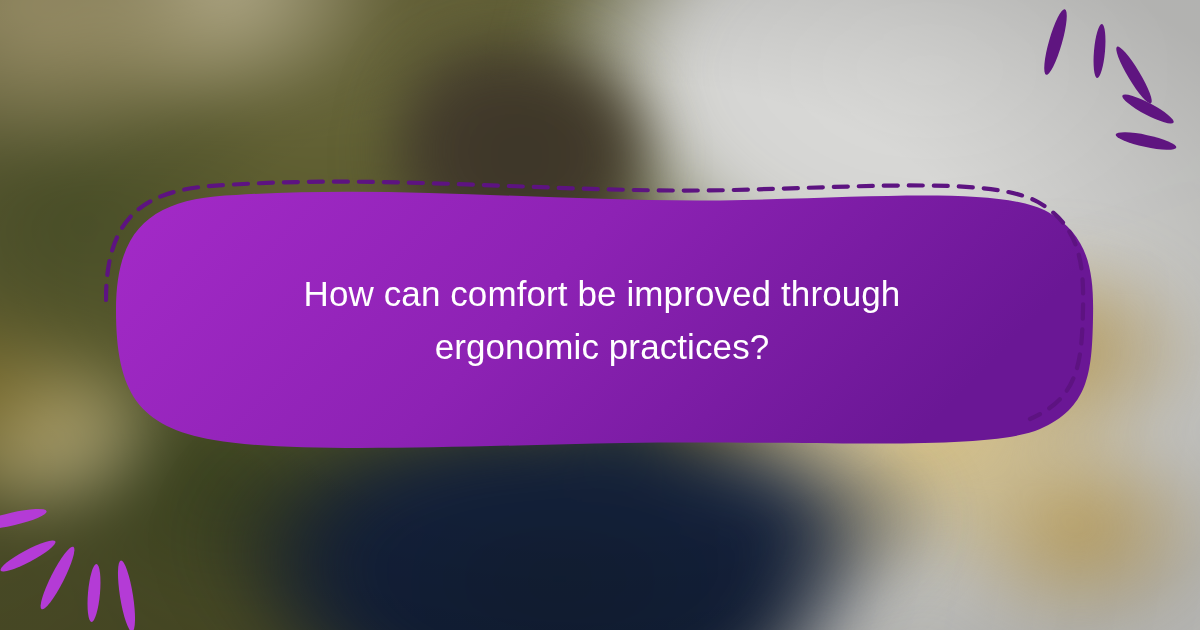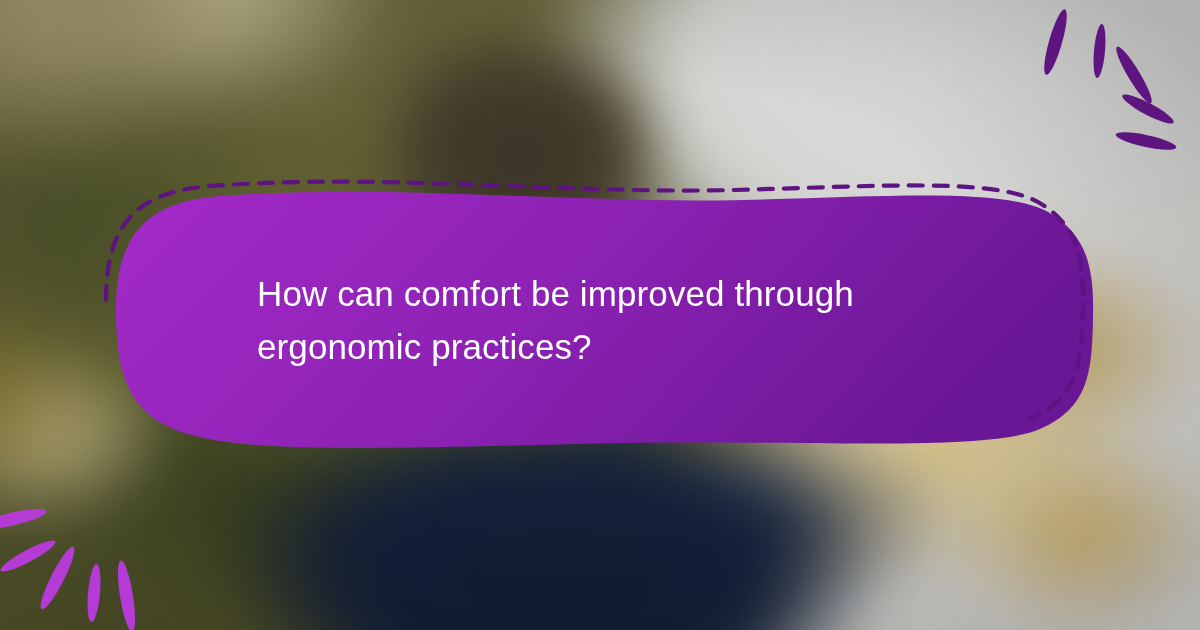--- a/index.html
+++ b/index.html
@@ -116,20 +116,21 @@
     padding: 0 70px;
     box-sizing: border-box;
   }
   #question-text {
     color: #ffffff;
     font-family: "Liberation Sans", sans-serif;
     font-size: 35px;
     font-weight: 400;
     line-height: 1.52;
     letter-spacing: 0.1px;
+    text-align: center;
     max-width: 690px;
     margin: 0;
     padding-top: 6px;
   }
 </style>
 </head>
 <body>
 
 <div id="stage">
 

